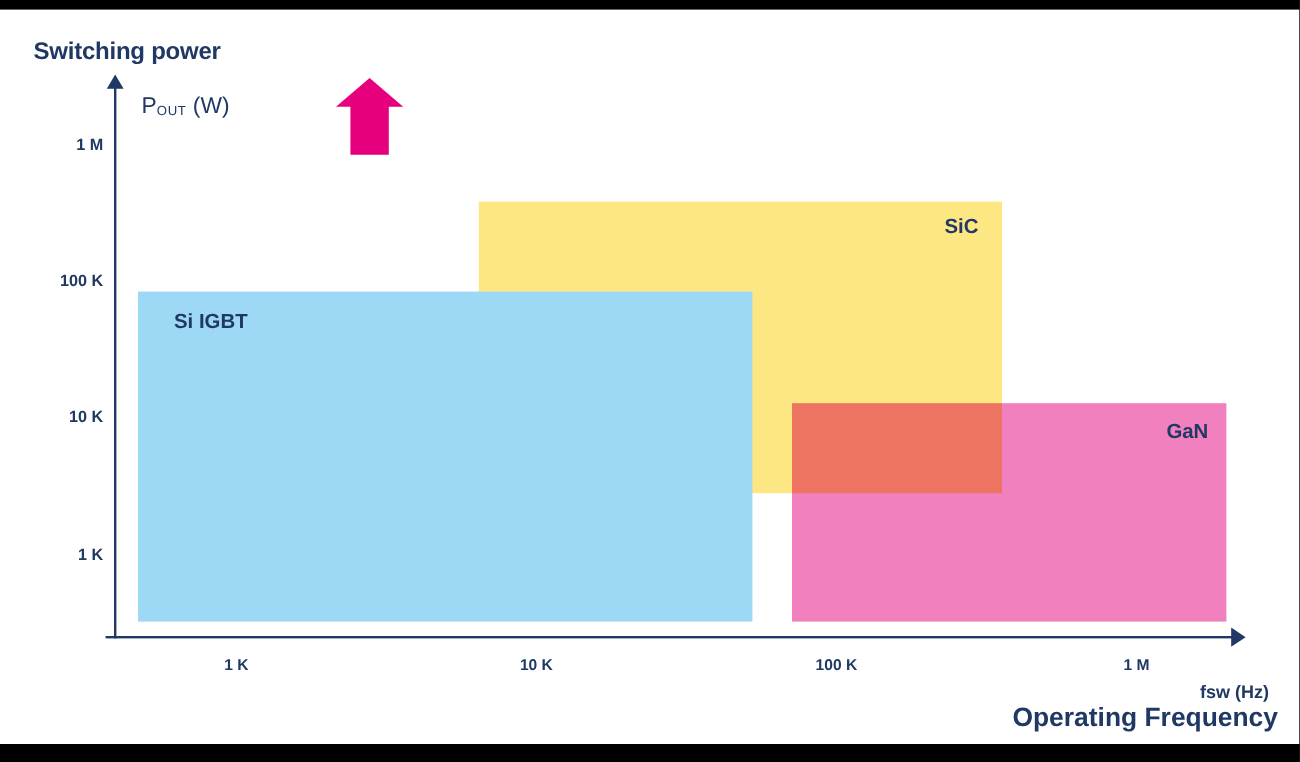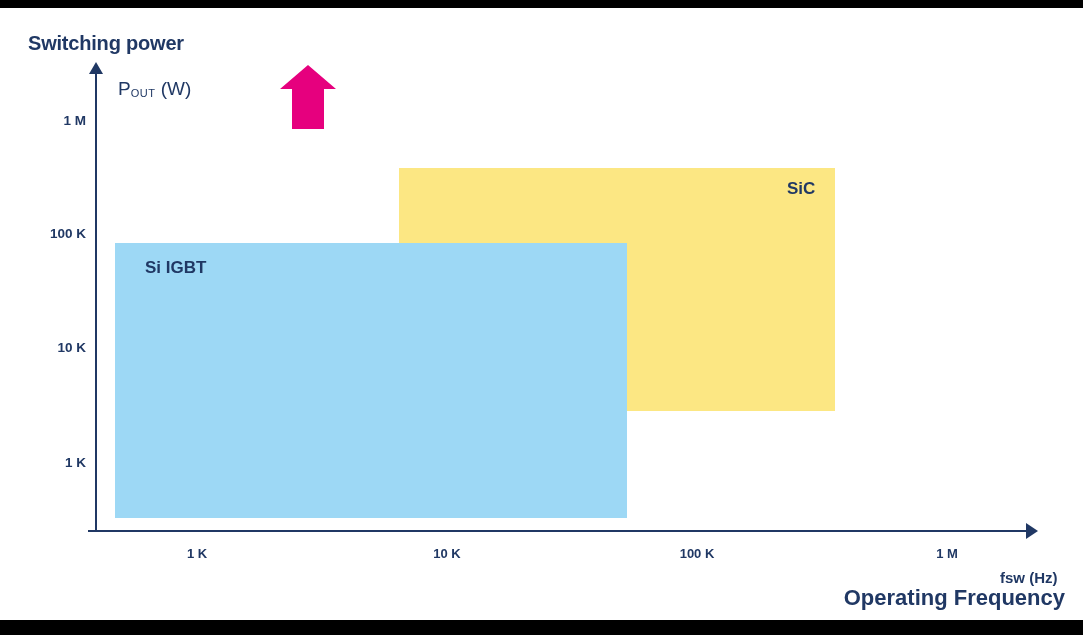--- a/index.html
+++ b/index.html
@@ -116,20 +116,23 @@
     </svg>
 
     <div id="region-sic" class="region" style="left:399px;top:160px;width:436px;height:243px;background:#FCE783;">
       <div class="region-label" style="left:388px;top:11px;color:#203864;">SiC</div>
     </div>
 
     <div id="region-si-igbt" class="region" style="left:115px;top:235px;width:512px;height:275px;background:#9DD8F5;">
       <div class="region-label" style="left:30px;top:15px;color:#203864;">Si IGBT</div>
     </div>
 
+    <div id="region-gan" class="region" style="left:660px;top:328px;width:362px;height:182px;background:#F180BE;">
+      <div class="region-label" style="left:312px;top:14px;color:#203864;">GaN</div>
+    </div>
 
 
     <div id="y-axis"></div>
     <div id="y-axis-arrow"></div>
     <div id="x-axis"></div>
     <div id="x-axis-arrow"></div>
 
     <div id="ytick-wrap">
       <div class="ytick navy" style="top:105px;">1 M</div>
       <div class="ytick navy" style="top:218px;">100 K</div>

